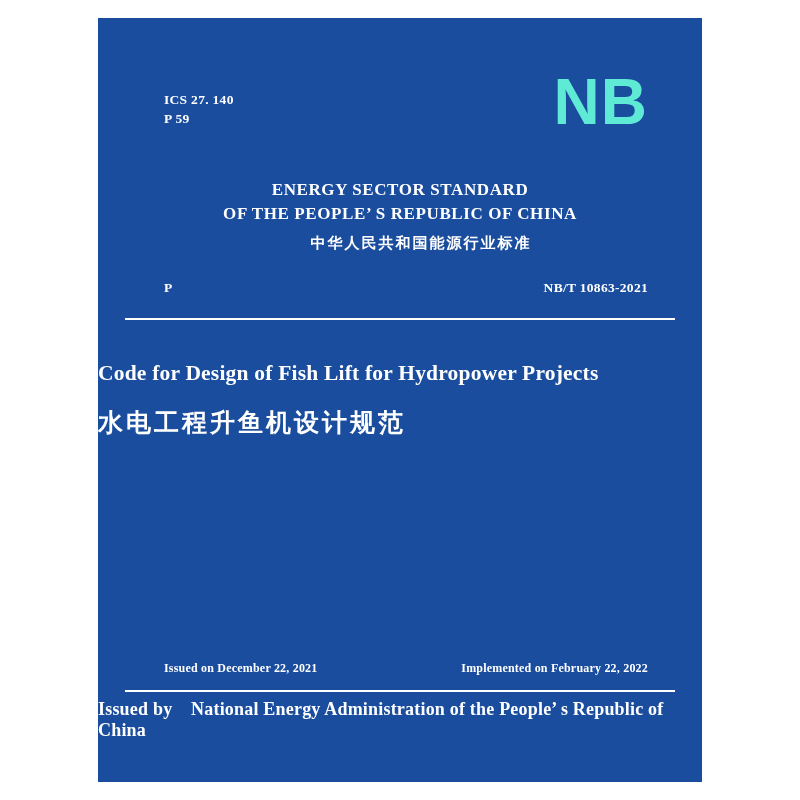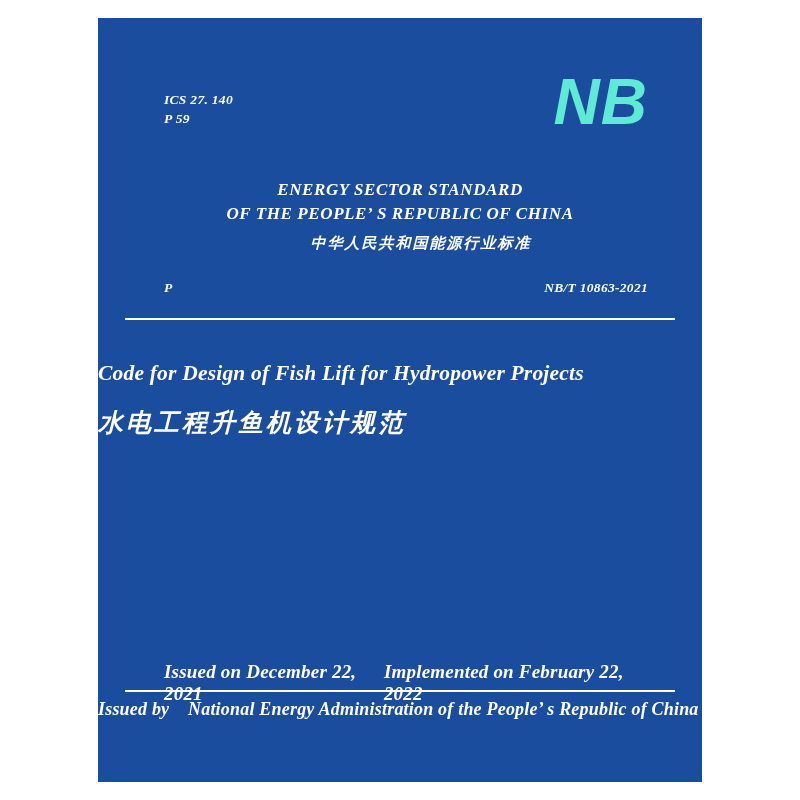--- a/index.html
+++ b/index.html
@@ -23,21 +23,20 @@
 
   .cover {
     position: absolute;
     left: 98px;
     top: 18px;
     width: 604px;
     height: 764px;
     background: #1a4d9e;
     box-sizing: border-box;
     overflow: hidden;
-    font-style: italic;
   }
 
   
   .header {
     position: absolute;
     left: 0;
     top: 0;
     width: 100%;
     height: 290px;
   }
@@ -143,21 +142,21 @@
   .dates-row {
     position: absolute;
     left: 66px;
     right: 54px;
     top: 643px;
     display: flex;
     justify-content: space-between;
     align-items: baseline;
     color: #ffffff;
     font-weight: bold;
-    font-size: 19px;
+    font-size: 12px;
     letter-spacing: 0.2px;
   }
 
   .issued-by {
     position: absolute;
     left: 0;
     top: 681px;
     width: 100%;
     text-align: left;
     color: #ffffff;

